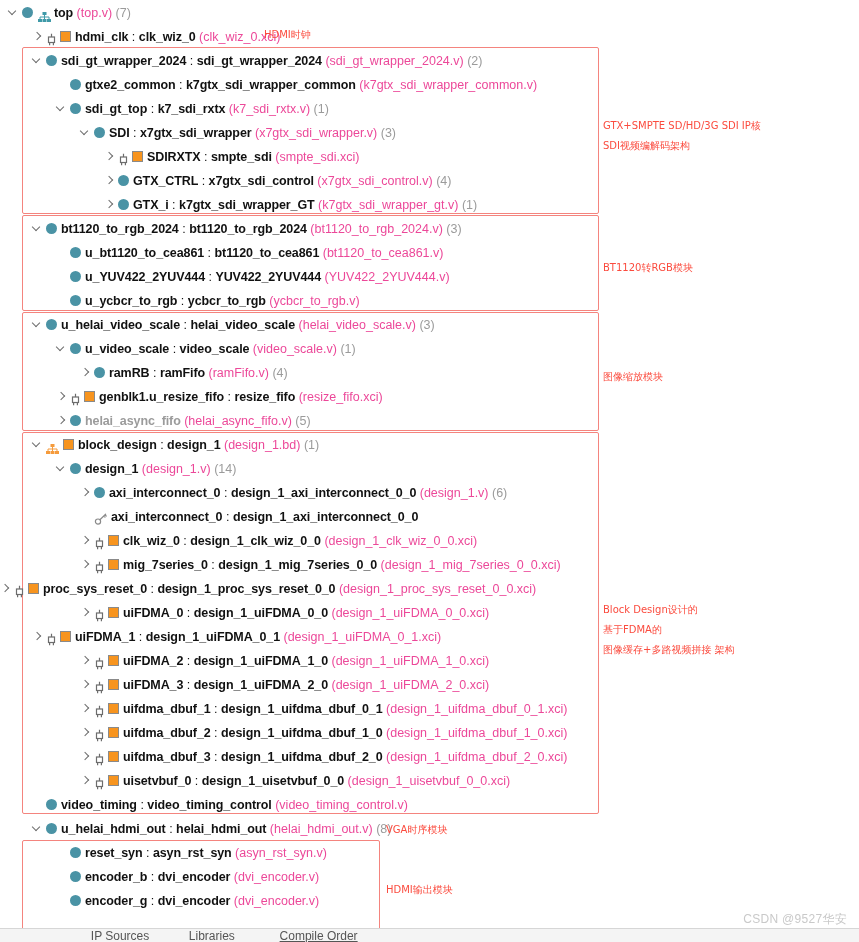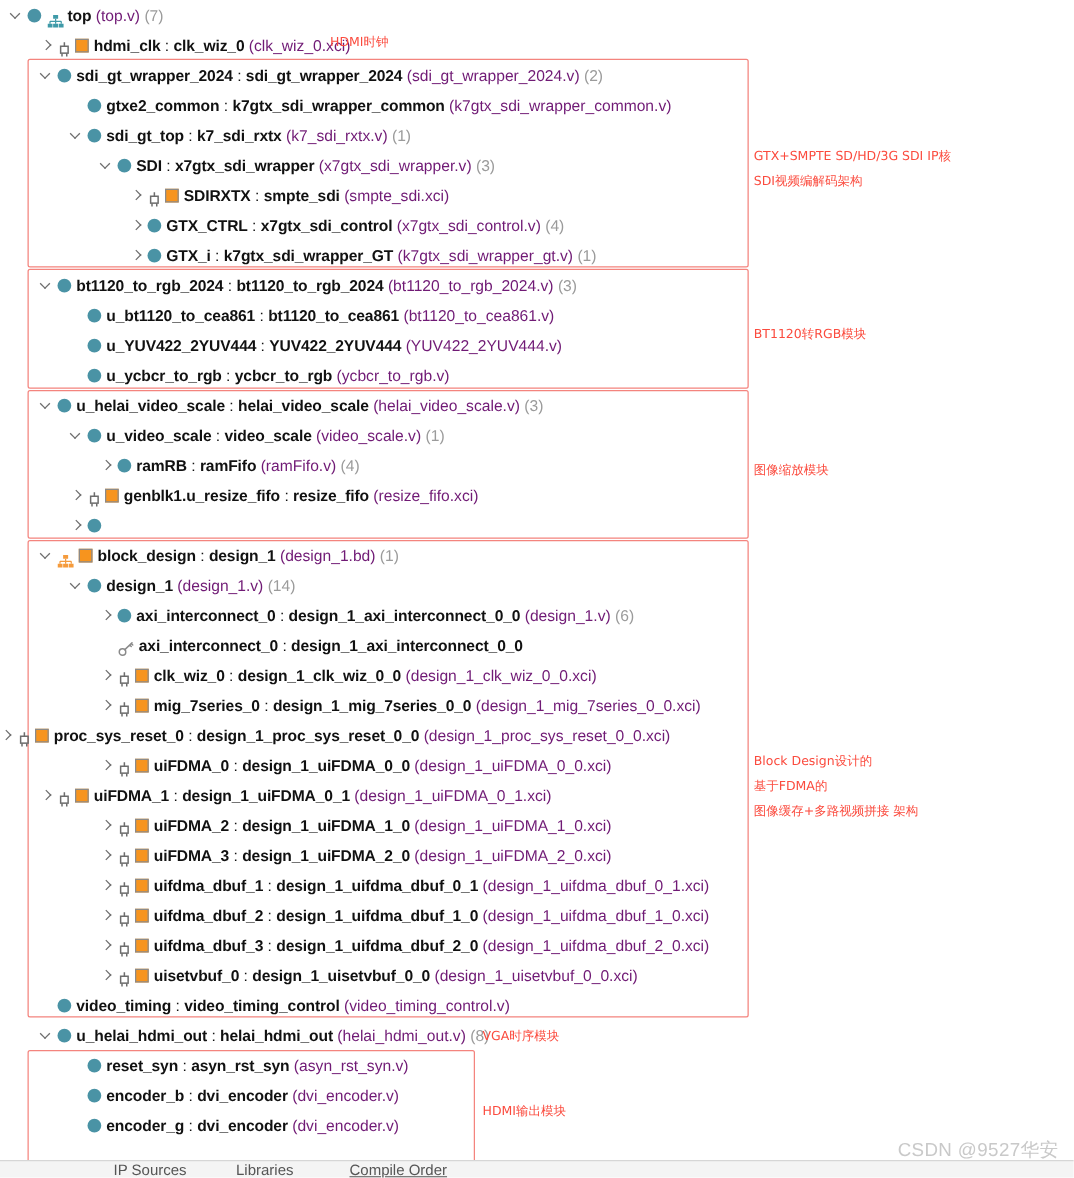--- a/index.html
+++ b/index.html
@@ -11,21 +11,21 @@
 
   
   #tree{position:absolute;left:0;top:0;width:620px;}
   .row{
     position:relative;height:24px;line-height:24px;white-space:nowrap;
     font-size:12.5px;color:#1b1b1b;
   }
   .row .txt{display:inline-block;vertical-align:middle;}
   .nm{font-weight:bold;color:#111111;letter-spacing:-0.1px;}
   .sep{font-weight:normal;color:#111111;}
-  .fl{color:#701a75;font-weight:normal;}
+  .fl{color:#ec4899;font-weight:normal;}
   .cnt{color:#9b9b9b;font-weight:normal;}
   .row.dim .nm,.row.dim .sep{color:#9b9b9b;font-weight:bold;}
 
   
   .tw{
     display:inline-block;width:13px;height:24px;vertical-align:middle;
     position:relative;
   }
   .tw.r::before,.tw.d::before{
     content:"";position:absolute;border-right:1.6px solid #6d6d6d;
@@ -45,21 +45,21 @@
 
   
   .rbox{position:absolute;border:1.6px solid #f4847e;border-radius:2px;box-sizing:border-box;
         pointer-events:none;}
 
   
   .anno{position:absolute;color:#fb4b3e;font-size:10px;line-height:20px;white-space:pre;
         font-family:"DejaVu Sans","Liberation Sans",sans-serif;}
 
   
-  #wm{position:absolute;right:12px;top:911px;color:#c9c9c9;font-size:15px;letter-spacing:.3px;}
+  #wm{position:absolute;right:12px;top:911px;color:#c9c9c9;font-size:12px;letter-spacing:.3px;}
 
   
   #tabbar{position:absolute;left:0;top:928px;width:859px;height:14px;overflow:hidden;
           border-top:1px solid #d6d6d6;background:#f4f4f4;}
   #tabbar .tb{position:absolute;top:0;font-size:12px;color:#555;white-space:nowrap;}
   #tabbar .tb.sel{color:#4d7c0f;font-weight:bold;background:#ffffff;padding:0 6px;
                   border-right:1px solid #d6d6d6;height:14px;margin-top:36px;}
 </style>
 </head>
 <body>
@@ -98,21 +98,21 @@
     <div class="row" style="padding-left: 56px;"><span class="tw"></span><span class="ico ico-circle" style="background: rgb(74, 147, 165);"></span><span class="txt"><span class="nm">u_bt1120_to_cea861</span><span class="sep"> : </span><span class="nm">bt1120_to_cea861</span><span class="fl"> (bt1120_to_cea861.v)</span></span></div>
     <div class="row" style="padding-left: 56px;"><span class="tw"></span><span class="ico ico-circle" style="background: rgb(74, 147, 165);"></span><span class="txt"><span class="nm">u_YUV422_2YUV444</span><span class="sep"> : </span><span class="nm">YUV422_2YUV444</span><span class="fl"> (YUV422_2YUV444.v)</span></span></div>
     <div class="row" style="padding-left: 56px;"><span class="tw"></span><span class="ico ico-circle" style="background: rgb(74, 147, 165);"></span><span class="txt"><span class="nm">u_ycbcr_to_rgb</span><span class="sep"> : </span><span class="nm">ycbcr_to_rgb</span><span class="fl"> (ycbcr_to_rgb.v)</span></span></div>
     <div class="row" style="padding-left: 32px;"><span class="tw d"></span><span class="ico ico-circle" style="background: rgb(74, 147, 165);"></span><span class="txt"><span class="nm">u_helai_video_scale</span><span class="sep"> : </span><span class="nm">helai_video_scale</span><span class="fl"> (helai_video_scale.v)</span><span class="cnt"> (3)</span></span></div>
     <div class="row" style="padding-left: 56px;"><span class="tw d"></span><span class="ico ico-circle" style="background: rgb(74, 147, 165);"></span><span class="txt"><span class="nm">u_video_scale</span><span class="sep"> : </span><span class="nm">video_scale</span><span class="fl"> (video_scale.v)</span><span class="cnt"> (1)</span></span></div>
     <div class="row" style="padding-left: 80px;"><span class="tw r"></span><span class="ico ico-circle" style="background: rgb(74, 147, 165);"></span><span class="txt"><span class="nm">ramRB</span><span class="sep"> : </span><span class="nm">ramFifo</span><span class="fl"> (ramFifo.v)</span><span class="cnt"> (4)</span></span></div>
     <div class="row" style="padding-left: 56px;"><span class="tw r"></span><span class="ico ico-chip"><svg width="13" height="13" viewBox="0 0 13 13">
           <rect x="3.5" y="4" width="6" height="5.5" fill="none" stroke="#6d6d6d" stroke-width="1.2"></rect>
           <path d="M6.5 0.8 V4 M4.6 9.5 V12.2 M8.4 9.5 V12.2" stroke="#6d6d6d" stroke-width="1.2" fill="none"></path>
         </svg></span><span class="ico ico-sq" style="background: rgb(247, 148, 30);"></span><span class="txt"><span class="nm">genblk1.u_resize_fifo</span><span class="sep"> : </span><span class="nm">resize_fifo</span><span class="fl"> (resize_fifo.xci)</span></span></div>
-    <div class="row dim" style="padding-left: 56px;"><span class="tw r"></span><span class="ico ico-circle" style="background: rgb(74, 147, 165);"></span></div>
+    <div class="row dim" style="padding-left: 56px;"><span class="tw r"></span><span class="ico ico-circle" style="background: rgb(74, 147, 165);"></span><span class="txt"><span class="nm">helai_async_fifo</span><span class="fl"> (helai_async_fifo.v)</span><span class="cnt"> (5)</span></span></div>
     <div class="row" style="padding-left: 32px;"><span class="tw d"></span><span class="ico ico-hier"><svg width="13" height="11" viewBox="0 0 13 11">
           <rect x="4.5" y="0" width="4" height="3" fill="#f59b3c"></rect>
           <rect x="0" y="7" width="4" height="3" fill="#f59b3c"></rect>
           <rect x="4.5" y="7" width="4" height="3" fill="#f59b3c"></rect>
           <rect x="9" y="7" width="4" height="3" fill="#f59b3c"></rect>
           <path d="M6.5 3 V5 M2 5 H11 M2 5 V7 M6.5 5 V7 M11 5 V7" stroke="#f59b3c" stroke-width="1" fill="none"></path>
         </svg></span><span class="ico ico-sq" style="background: rgb(247, 148, 30);"></span><span class="txt"><span class="nm">block_design</span><span class="sep"> : </span><span class="nm">design_1</span><span class="fl"> (design_1.bd)</span><span class="cnt"> (1)</span></span></div>
     <div class="row" style="padding-left: 56px;"><span class="tw d"></span><span class="ico ico-circle" style="background: rgb(74, 147, 165);"></span><span class="txt"><span class="nm">design_1</span><span class="fl"> (design_1.v)</span><span class="cnt"> (14)</span></span></div>
     <div class="row" style="padding-left: 80px;"><span class="tw r"></span><span class="ico ico-circle" style="background: rgb(74, 147, 165);"></span><span class="txt"><span class="nm">axi_interconnect_0</span><span class="sep"> : </span><span class="nm">design_1_axi_interconnect_0_0</span><span class="fl"> (design_1.v)</span><span class="cnt"> (6)</span></span></div>
     <div class="row" style="padding-left: 80px;"><span class="tw"></span><span class="ico ico-key"><svg width="14" height="13" viewBox="0 0 14 13">

